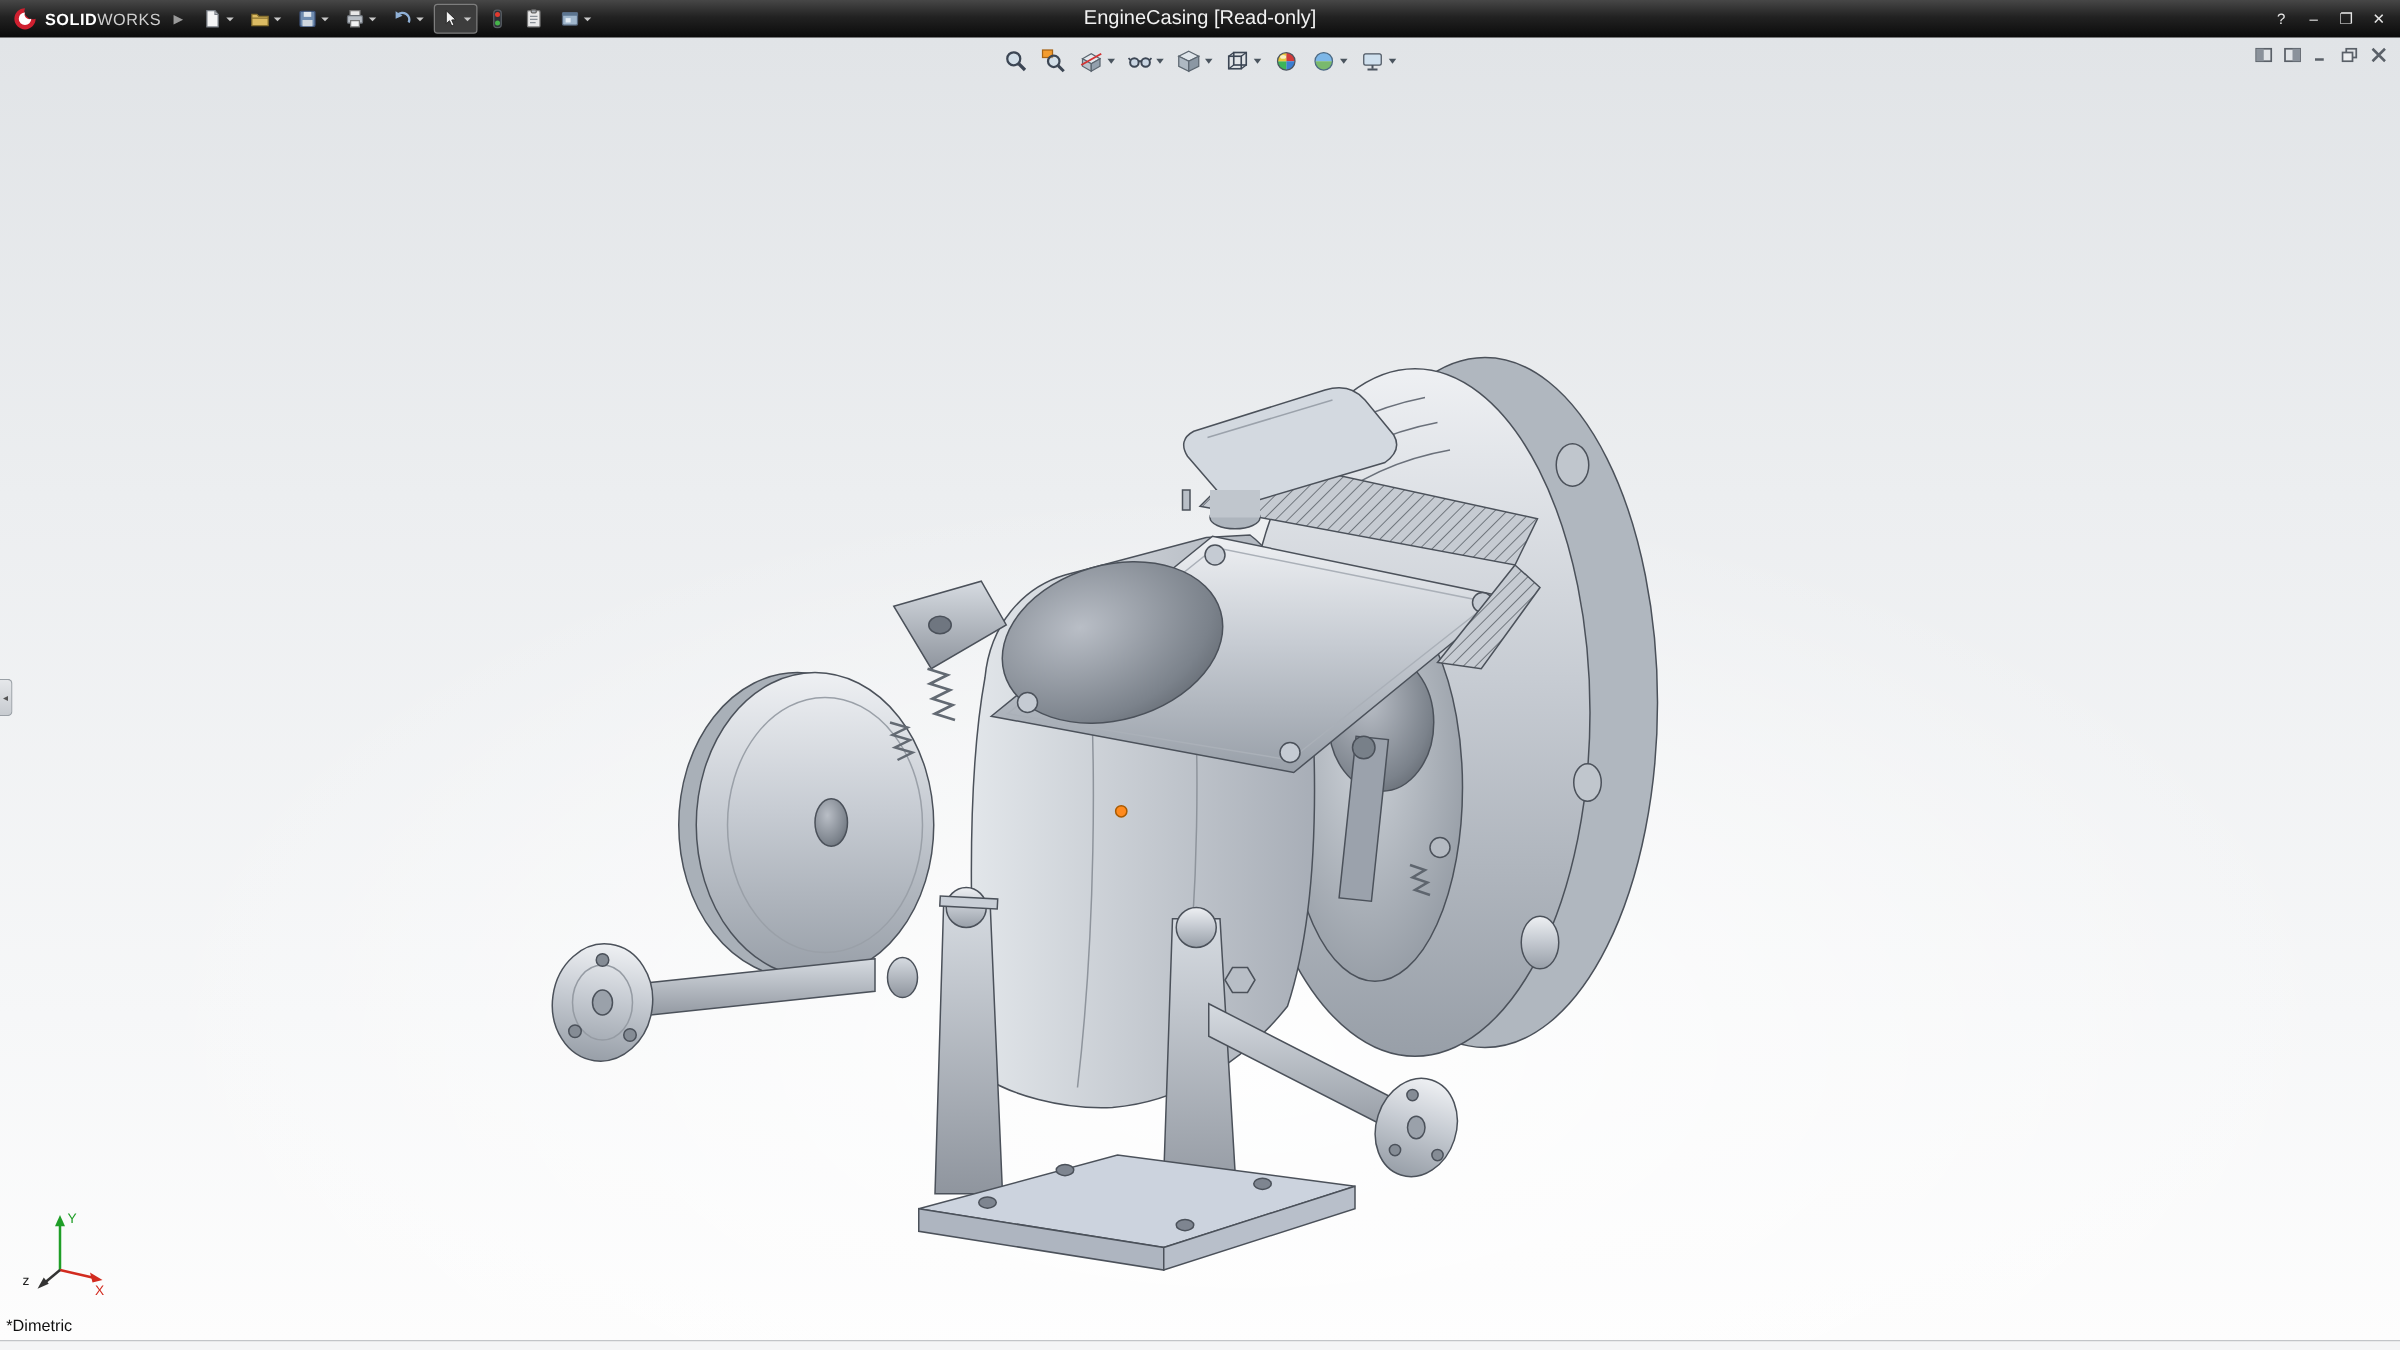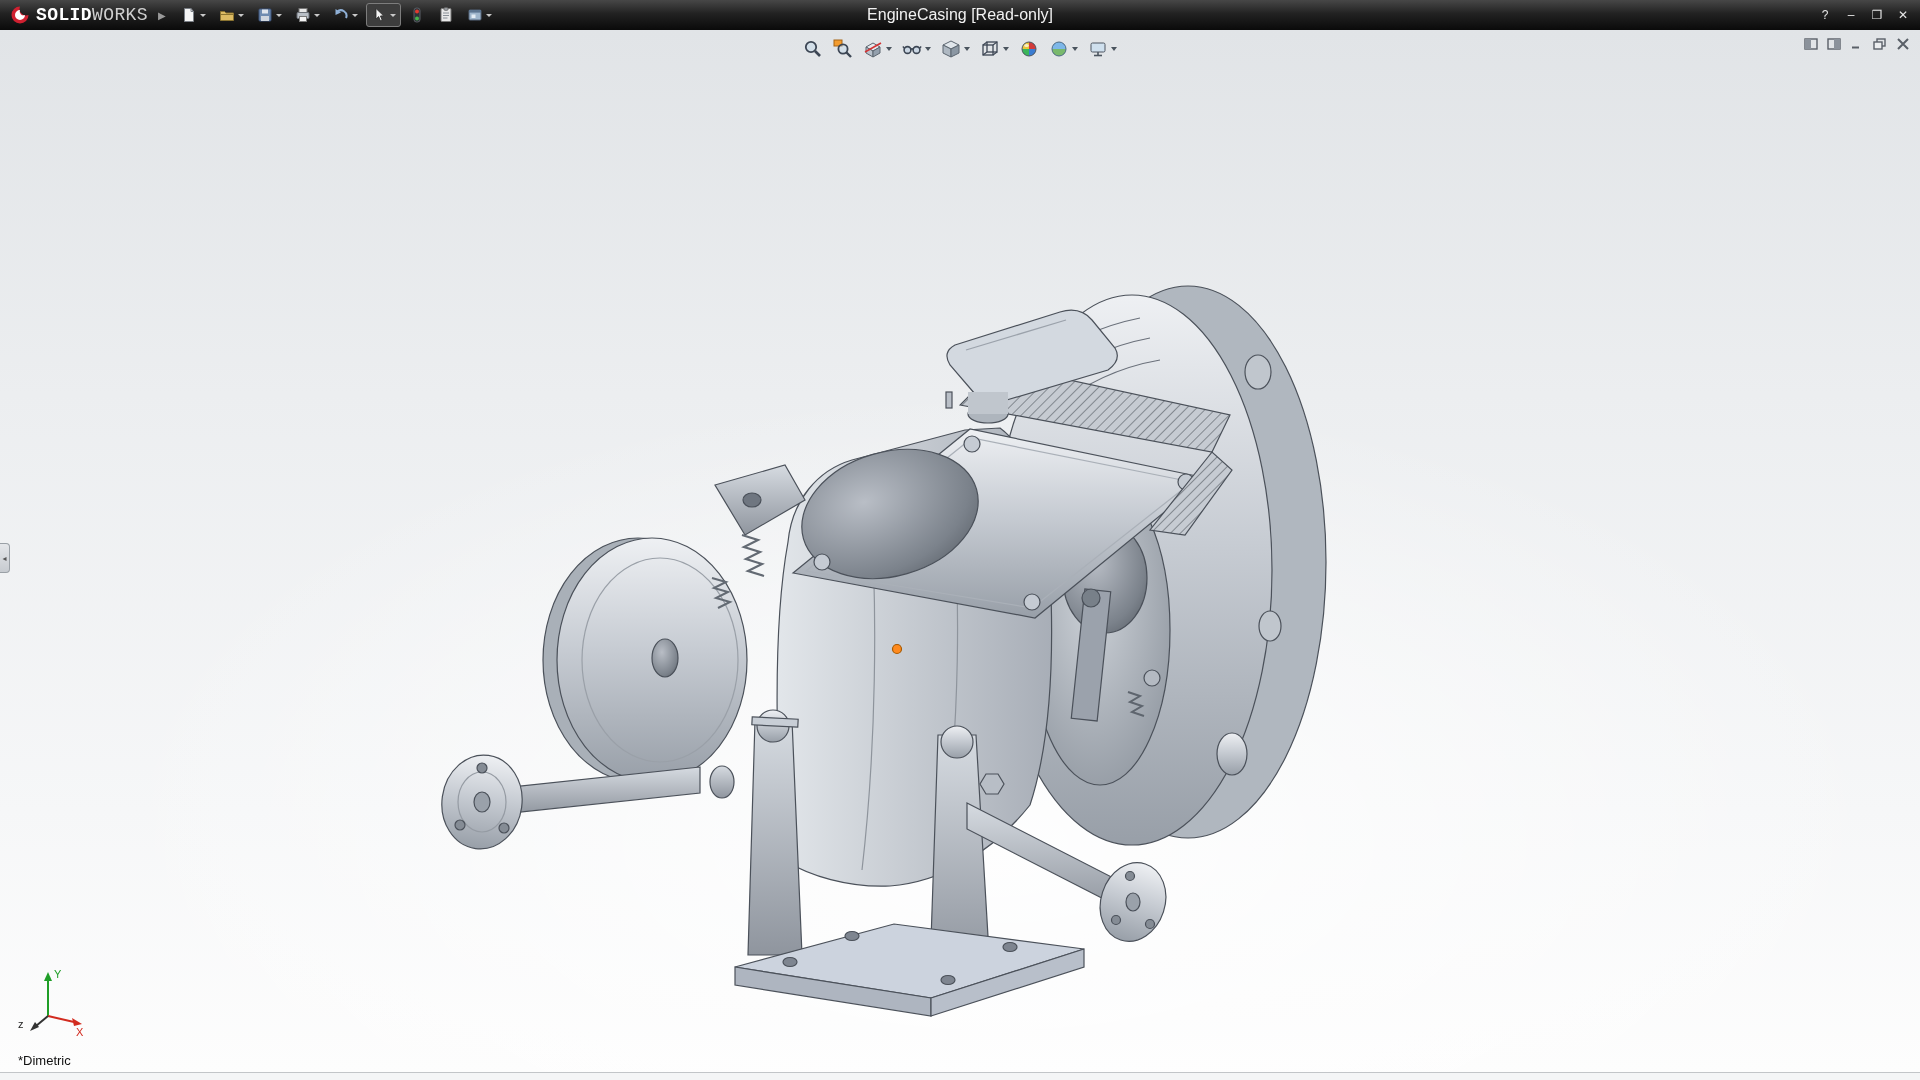--- a/index.html
+++ b/index.html
@@ -5,21 +5,21 @@
   * { box-sizing: border-box; margin:0; padding:0; }
   html,body { width:1920px; height:1080px; overflow:hidden; font-family:"Liberation Sans", sans-serif; background:#e8eaec; }
 
   
   .titlebar{
     position:absolute; top:0; left:0; width:1920px; height:30px;
     background:linear-gradient(#474747 0%, #222 45%, #0a0a0a 100%);
     display:flex; align-items:center; color:#fff; z-index:10;
   }
   .logo{ display:flex; align-items:center; gap:6px; padding:0 8px 0 10px; }
-  .brand{ font-size:18px; letter-spacing:.4px; color:#fff;font-family:Liberation Mono, monospace; }
+  .brand{ font-size:13px; letter-spacing:.4px; color:#fff; }
   .brand .b{ font-weight:bold; }
   .brand .w{ font-weight:normal; color:#cfcfcf; }
   .menu-expander{ color:#9a9a9a; font-size:10px; margin:0 10px 0 2px; }
   .tbar{ display:flex; align-items:center; gap:3px; }
   .tbtn{
     height:24px; padding:0 4px; display:flex; align-items:center; gap:3px;
     border:1px solid transparent; border-radius:3px; cursor:default;
   }
   .tbtn.active{ background:#3d3d3d; border-color:#7d7d7d; }
   .caret{ width:0; height:0; border-left:3px solid transparent; border-right:3px solid transparent; border-top:3px solid #c9c9c9; }
@@ -57,21 +57,21 @@
   
   .panel-tab{
     position:absolute; left:0; top:513px; width:10px; height:30px;
     background:linear-gradient(#e5e7ea,#c7cbd0); border:1px solid #9aa0a6; border-left:none;
     border-radius:0 4px 4px 0; display:flex; align-items:center; justify-content:center;
     font-size:8px; color:#555;
   }
 
   
   .triad{ position:absolute; left:14px; bottom:28px; }
-  .view-label{ position:absolute; left:18px; bottom:4px; font-size:13px; color:#111; }
+  .view-label{ position:absolute; left:5px; bottom:4px; font-size:13px; color:#111; }
 
   
   .statusbar{
     position:absolute; bottom:0; left:0; width:1920px; height:8px;
     background:#f4f5f6; border-top:1px solid #c2c5c8;
   }
 </style>
 </head>
 <body>
 

